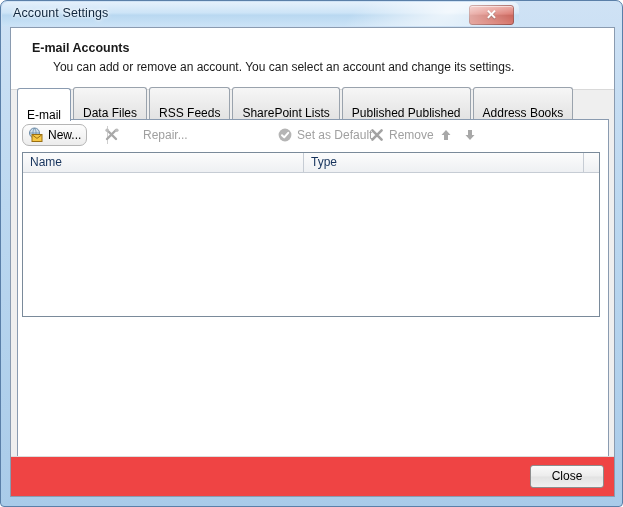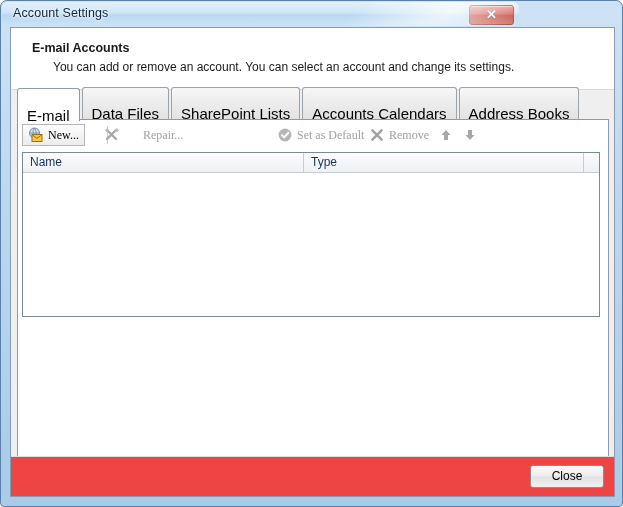--- a/index.html
+++ b/index.html
@@ -78,21 +78,21 @@
   .tabstrip{
     position:absolute;left:6px;top:8px;height:22px;
     display:flex;align-items:flex-end;
   }
   .tab{
     position:relative;
     height:19px;line-height:19px;
     box-sizing:border-box;
     padding:16px 9px;
     margin-right:2px;
-    font-size:15px;color:#000;
+    font-size:12px;color:#000;
     background:linear-gradient(180deg,#f6f6f6 0%,#e2e2e2 100%);
     border:1px solid #9aa3ad;
     border-bottom:none;
     border-radius:3px 3px 0 0;
     cursor:pointer;
     white-space:nowrap;
   }
   .tab.active{
     height:22px;line-height:21px;
     background:#ffffff;
@@ -111,24 +111,23 @@
   .toolbar{
     position:absolute;left:4px;top:4px;right:4px;height:24px;
   }
   .tbtn{
     position:absolute;top:0;height:22px;
     box-sizing:border-box;
     display:flex;align-items:center;
     padding:0 5px;
     font-size:12px;
     border:1px solid transparent;
-    border-radius:0;
+    border-radius:7px;
     white-space:nowrap;
     cursor:default;
-    font-family:Liberation Serif, serif;
   }
   .tbtn.enabled{
     color:#000;cursor:pointer;
     border:1px solid #b5b5b5;
     background:linear-gradient(180deg,#fdfdfd 0%,#ececec 100%);
   }
   .tbtn.disabled{color:#a0a0a0;}
   .tbtn .lbl{margin-left:4px;}
   .tico{width:16px;height:16px;position:relative;flex:0 0 16px;}
 
@@ -192,22 +191,23 @@
     <div class="headband">
       <div class="head-title">E-mail Accounts</div>
       <div class="head-desc">You can add or remove an account. You can select an account and change its settings.</div>
     </div>
 
     <div class="tabhost">
 
       <div class="tabstrip">
         <div class="tab active"><span>E-mail</span></div>
         <div class="tab"><span>Data Files</span></div>
+        <div class="tab"><span>RSS Feeds</span></div>
         <div class="tab"><span>SharePoint Lists</span></div>
-        <div class="tab"><span>Accounts Calendars</span></div>
+        <div class="tab"><span>Published Published</span></div>
         <div class="tab"><span>Address Books</span></div>
       </div>
 
       <div class="tabpanel">
 
         <div class="toolbar">
 
           <div class="tbtn enabled" style="left:0;">
             <span class="tico">
               <svg width="16" height="16" viewBox="0 0 16 16">

